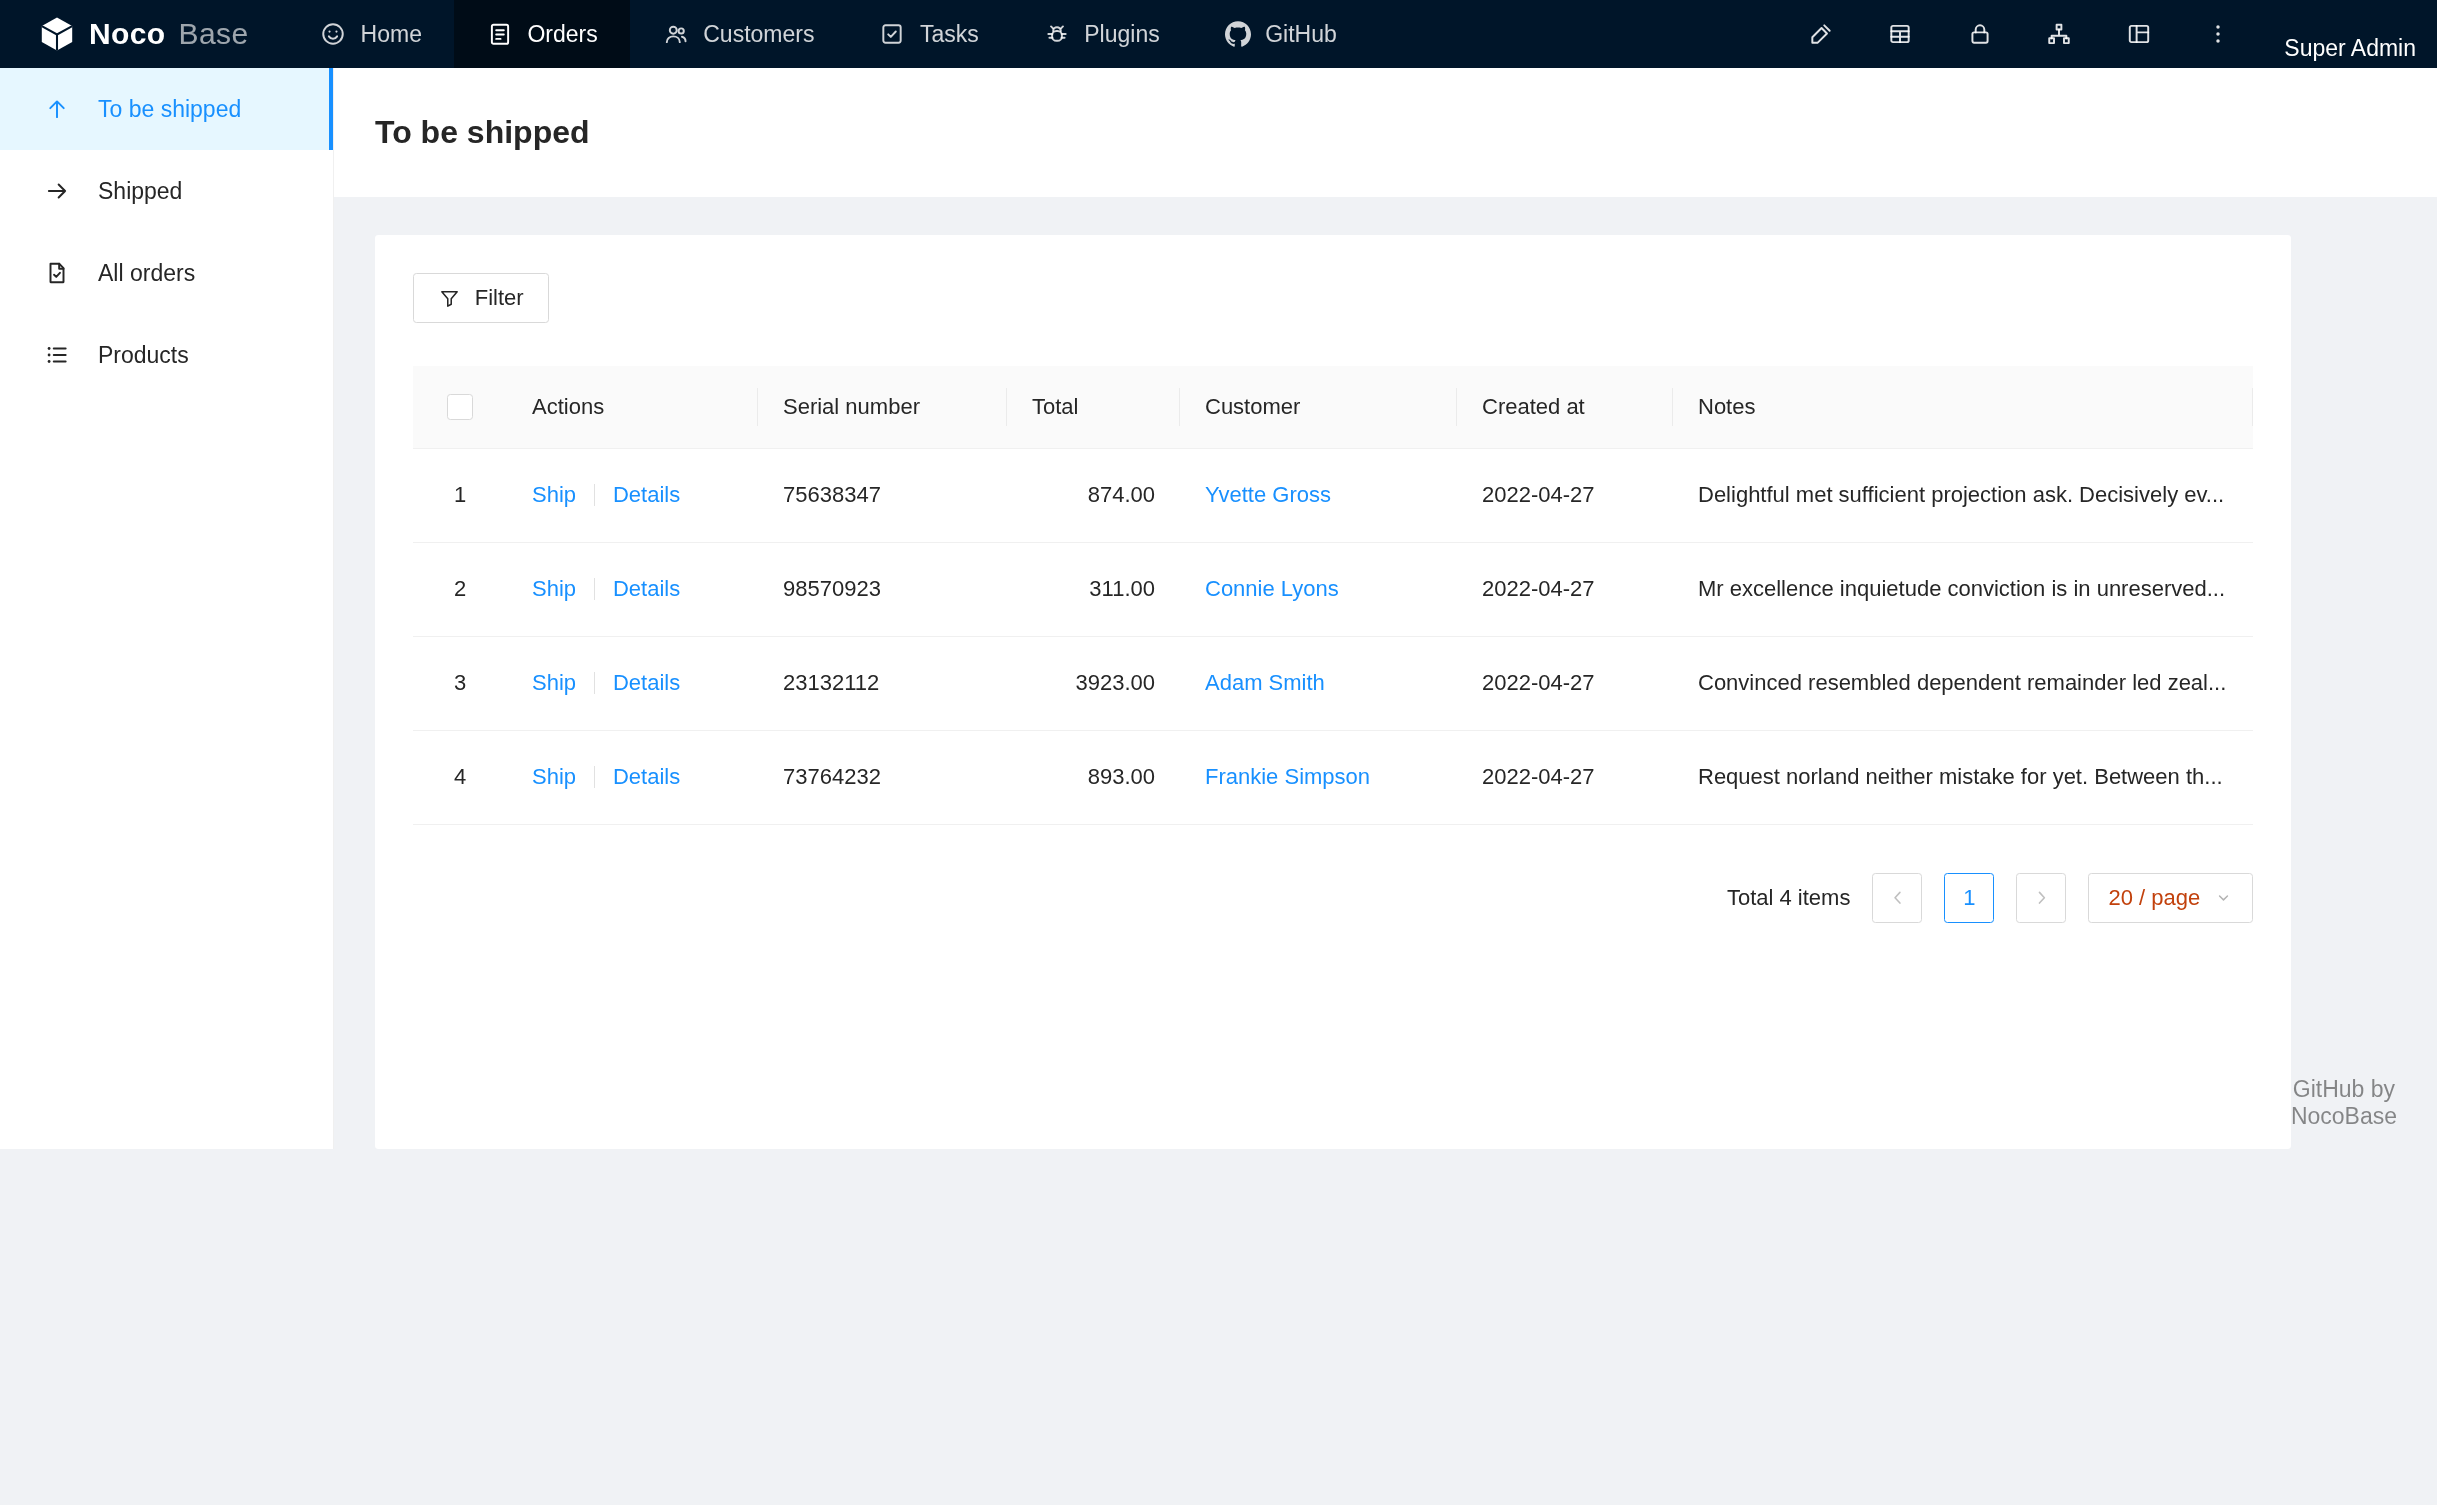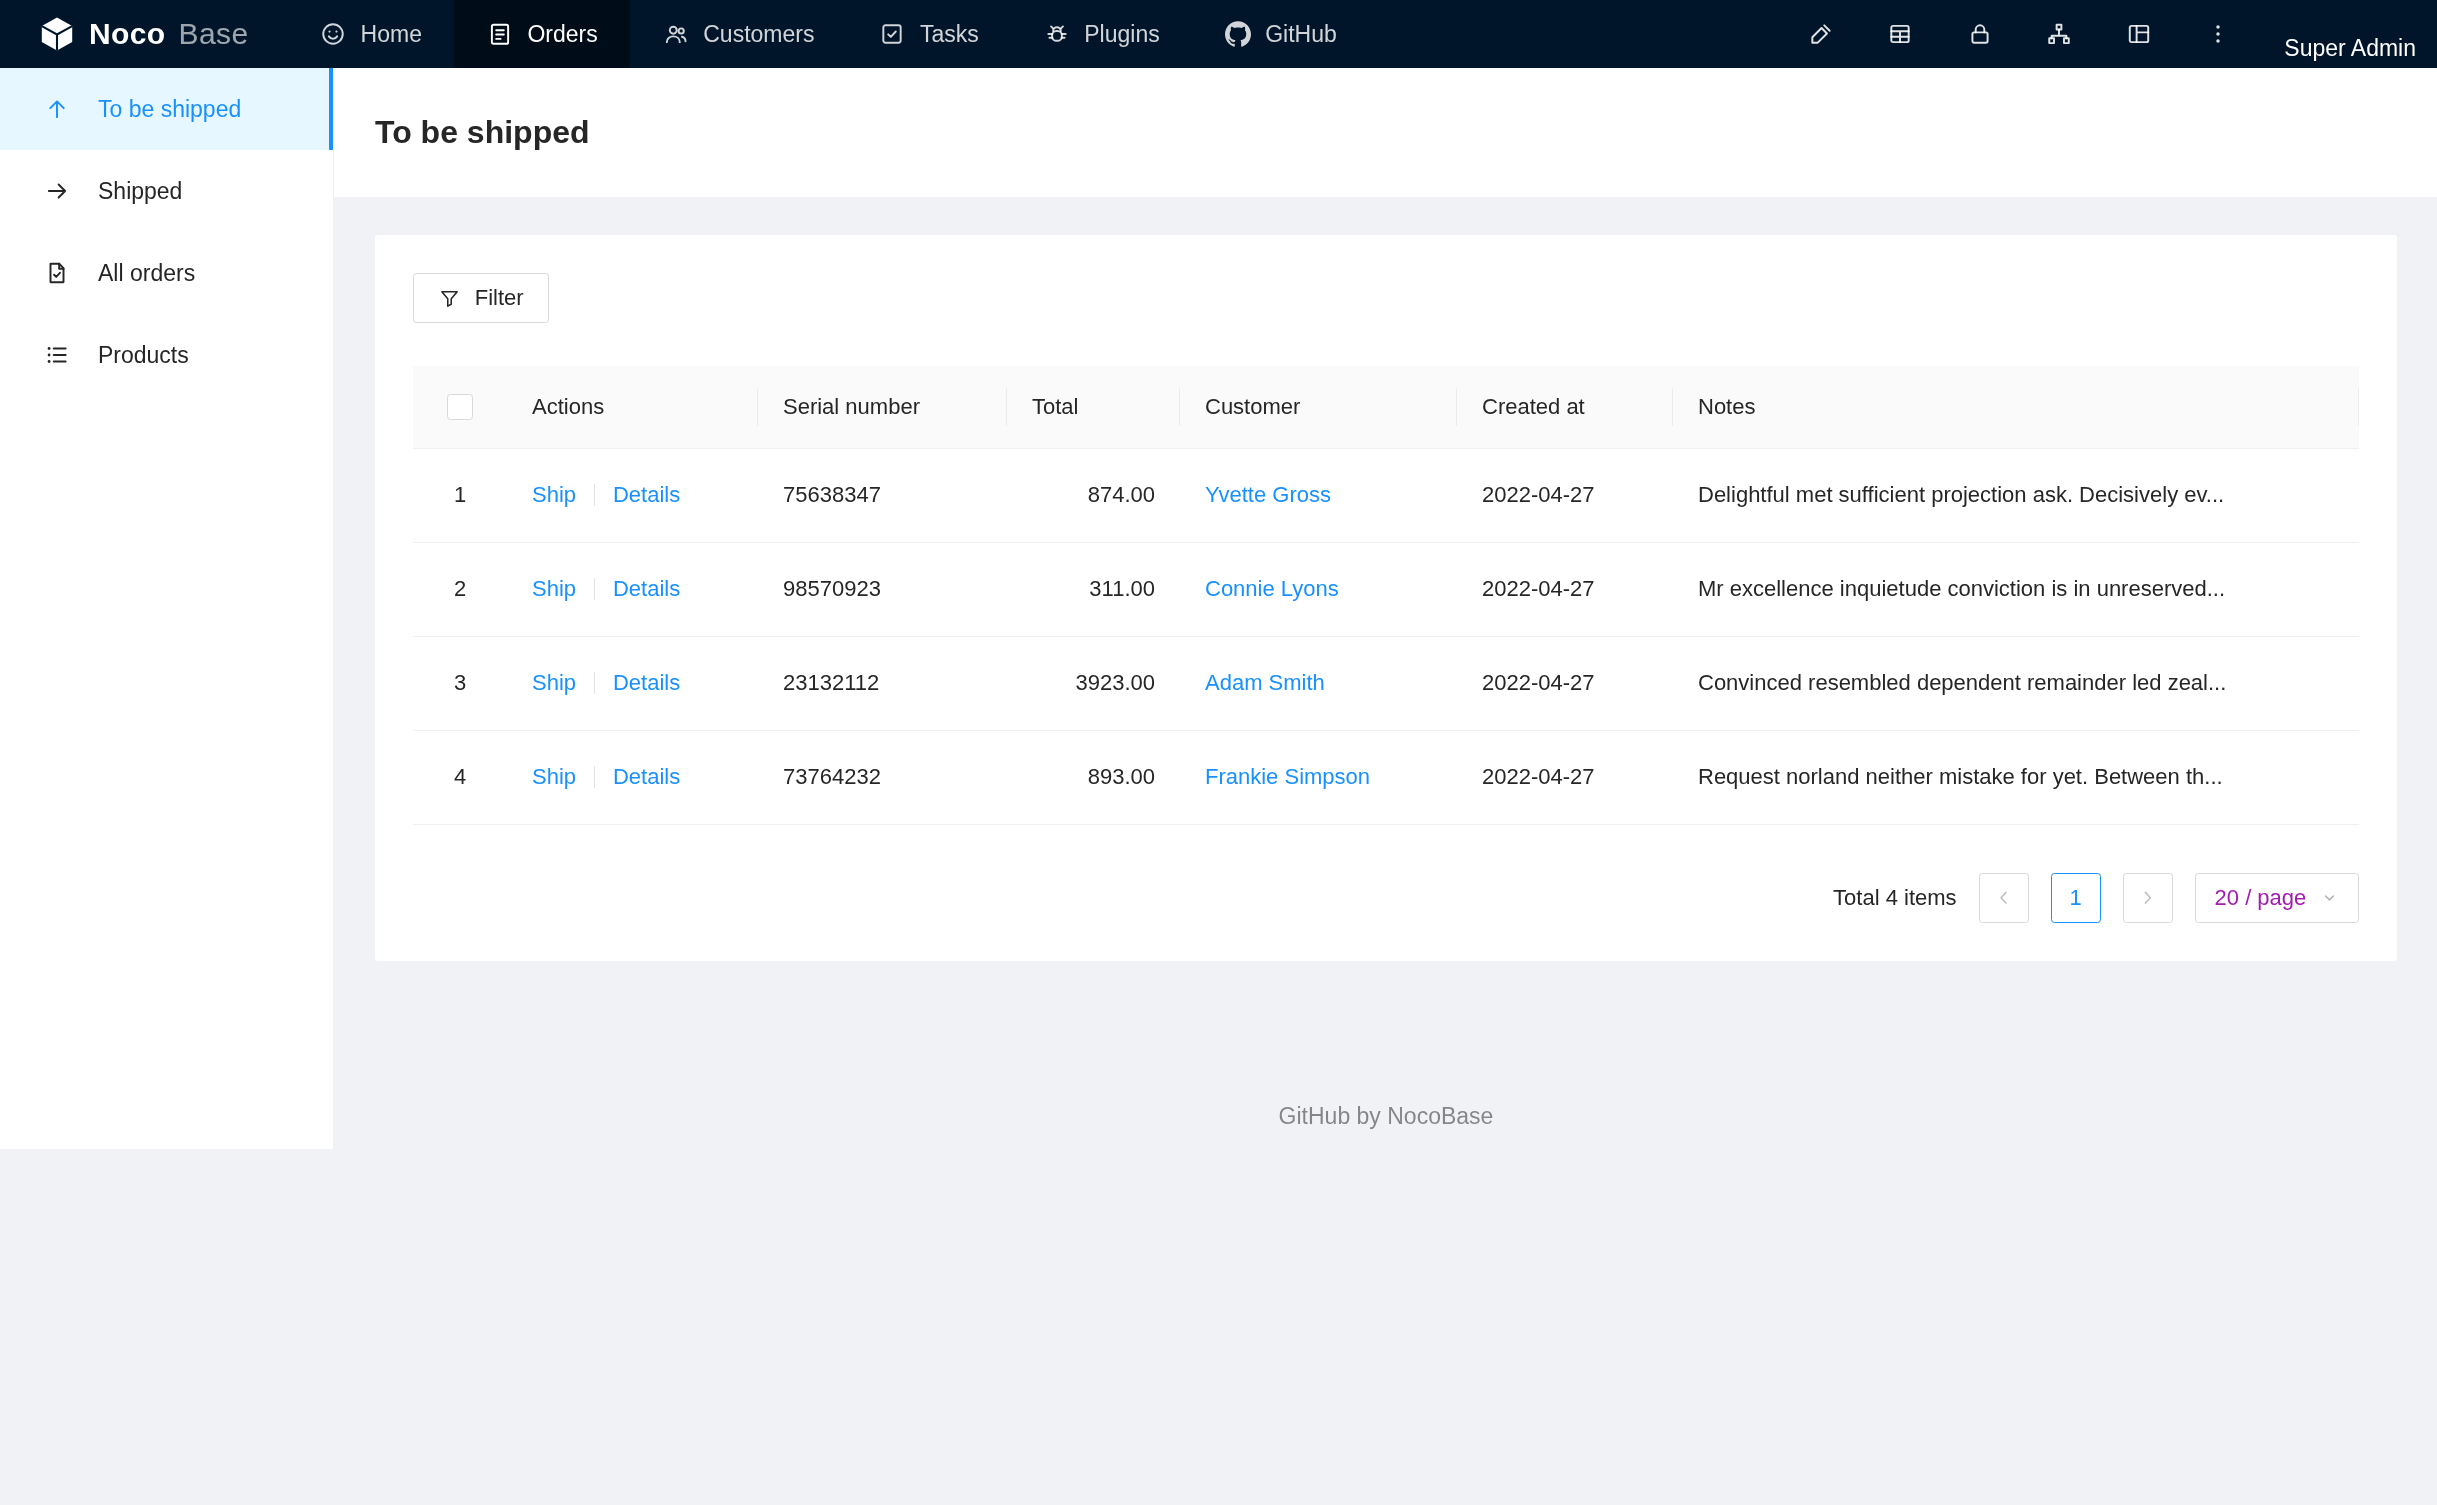--- a/index.html
+++ b/index.html
@@ -28,42 +28,42 @@
   .sidebar { grid-row:2; grid-column:1; background:#ffffff; border-right:0.9px solid #f0f0f0; }
   .side-item { height:82px; display:flex; align-items:center; gap:28px; padding:0 34px 0 44px; font-size:23px; color:#262626; cursor:pointer; position:relative; }
   .side-item svg { width:26px; height:26px; }
   .side-item.active { background:#e6f7ff; color:#1890ff; }
   .side-item.active::after { content:""; position:absolute; right:0; top:0; bottom:0; width:4.3px; background:#1890ff; }
 
   
   .main { grid-row:2; grid-column:2; display:flex; flex-direction:column; overflow:hidden; background:#f0f2f5; }
   .page-header { background:#ffffff; flex:0 0 129px; display:flex; align-items:center; padding:0 41px; }
   .page-title { font-size:32px; font-weight:600; color:#262626; }
-  .content { flex:1; display:flex; flex-direction:column; padding:38px 41px 0 41px; overflow:hidden; }
+  .content { flex:1; display:flex; flex-direction:row; padding:38px 41px 0 41px; overflow:hidden; }
   .card { background:#ffffff; border-radius:3.4px; padding:38px; }
 
   .filter-btn { display:inline-flex; align-items:center; gap:13.7px; height:50px; padding:0 24px; font-size:22px; background:#ffffff; border:0.9px solid #d9d9d9; border-radius:3.4px; color:#262626; cursor:pointer; margin-bottom:43px; }
   .filter-btn svg { width:23px; height:23px; stroke-width:1.6; }
 
   table { width:100%; border-collapse:collapse; table-layout:fixed; }
   thead th { background:#fafafa; height:82px; text-align:left; font-size:22px; font-weight:400; color:#262626; padding:0 25px; border-bottom:0.9px solid #f0f0f0; position:relative; white-space:nowrap; }
   thead th:nth-child(n+2)::after { content:""; position:absolute; right:0; top:50%; transform:translateY(-50%); width:0.9px; height:38px; background:rgba(0,0,0,0.06); }
   tbody td { height:94px; font-size:22px; padding:0 25px; border-bottom:0.9px solid #f0f0f0; white-space:nowrap; overflow:hidden; text-overflow:ellipsis; color:#262626; }
   .c-index { text-align:center; padding:0 8.6px; }
   .c-total { text-align:right; }
   a.link { color:#1890ff; text-decoration:none; cursor:pointer; }
   .act-wrap { display:flex; align-items:center; }
   .act-div { width:0.9px; height:22px; background:rgba(5,5,5,0.12); margin:0 18px; }
   .checkbox { width:26px; height:26px; border:1.7px solid #d9d9d9; border-radius:3.4px; background:#ffffff; display:inline-block; vertical-align:middle; cursor:pointer; }
 
   .pagination { display:flex; justify-content:flex-end; align-items:center; gap:22px; margin-top:48px; font-size:22px; color:#262626; }
   .pg-btn { width:50px; height:50px; border:0.9px solid #d9d9d9; border-radius:3.4px; background:#ffffff; display:flex; align-items:center; justify-content:center; color:rgba(0,0,0,0.25); cursor:pointer; }
   .pg-btn svg { width:21.4px; height:21.4px; }
   .pg-current { width:50px; height:50px; border:0.9px solid #1890ff; border-radius:3.4px; background:#ffffff; color:#1890ff; display:flex; align-items:center; justify-content:center; cursor:pointer; }
-  .pg-size { height:50px; border:0.9px solid #d9d9d9; border-radius:3.4px; background:#ffffff; display:flex; align-items:center; gap:13.7px; padding:0 19px; color:#a21caf; cursor:pointer; }
+  .pg-size { height:50px; border:0.9px solid #d9d9d9; border-radius:3.4px; background:#ffffff; display:flex; align-items:center; gap:13.7px; padding:0 19px; color:#c2410c; cursor:pointer; }
   .pg-size svg { width:19px; height:19px; color:rgba(0,0,0,0.3); }
 
   .footer { margin-top:auto; text-align:center; padding:17px 0 19px; font-size:23px; color:rgba(0,0,0,0.45); }
 </style>
 </head>
 <body>
 
 <div class="app">
 
   <header class="navbar">

